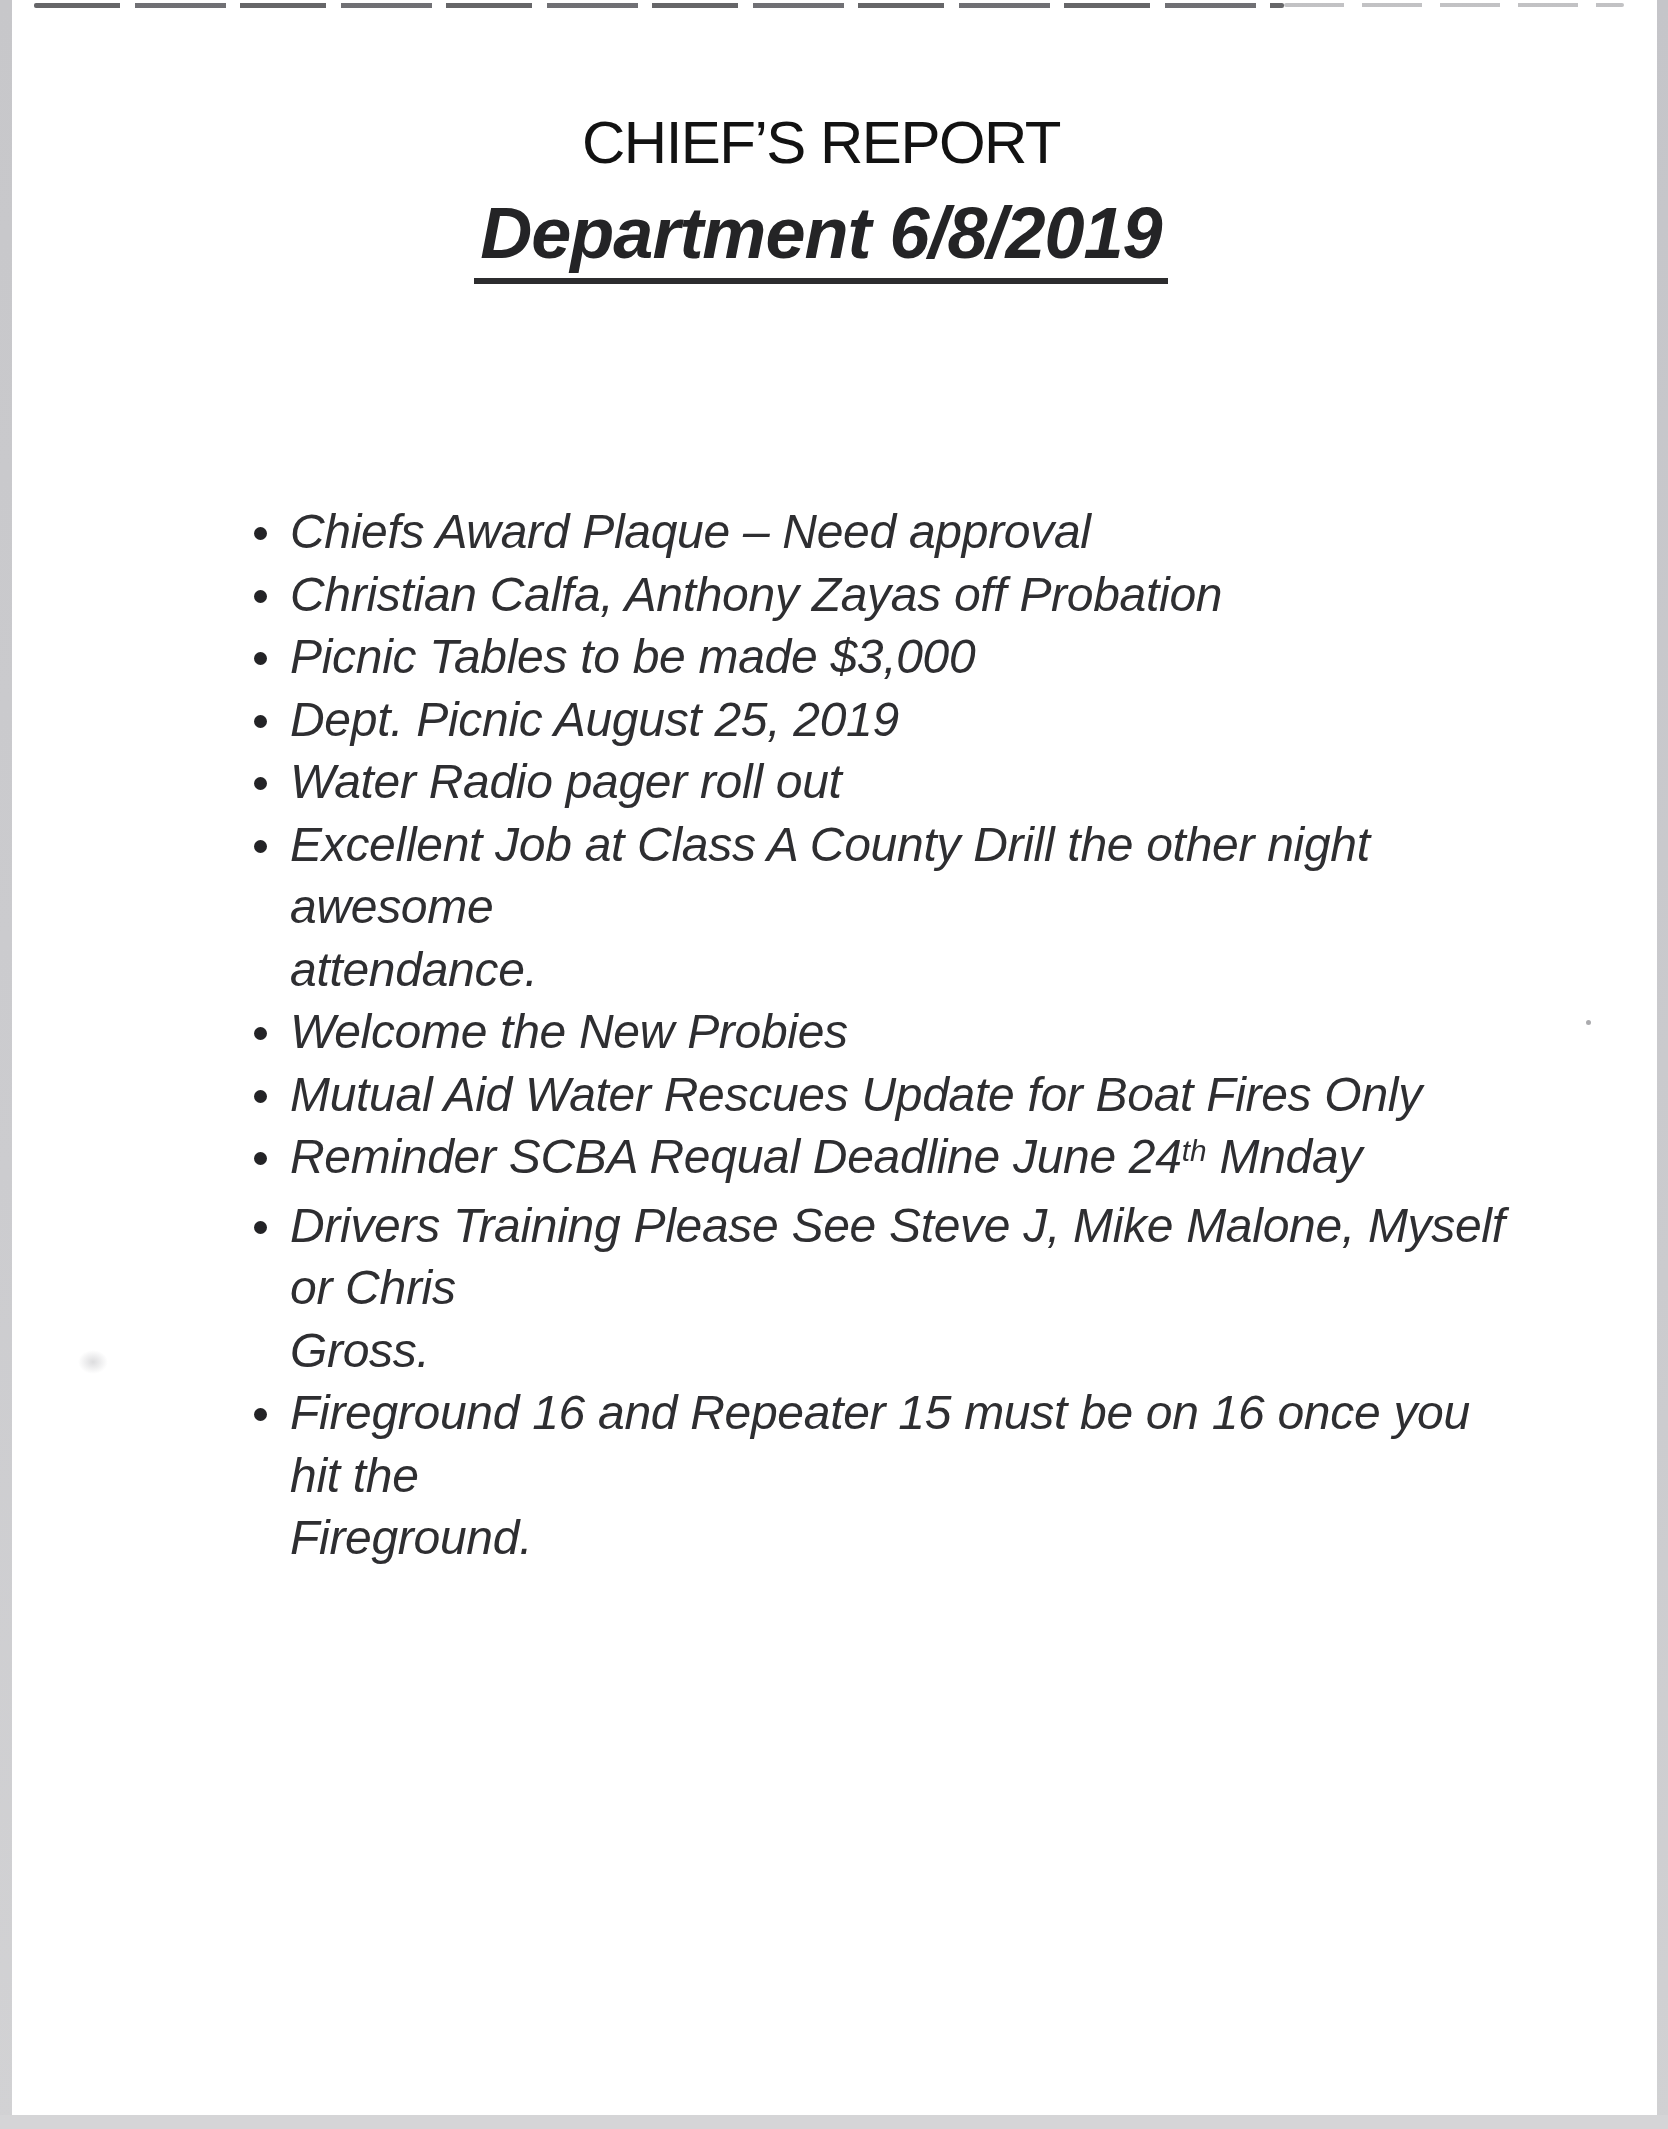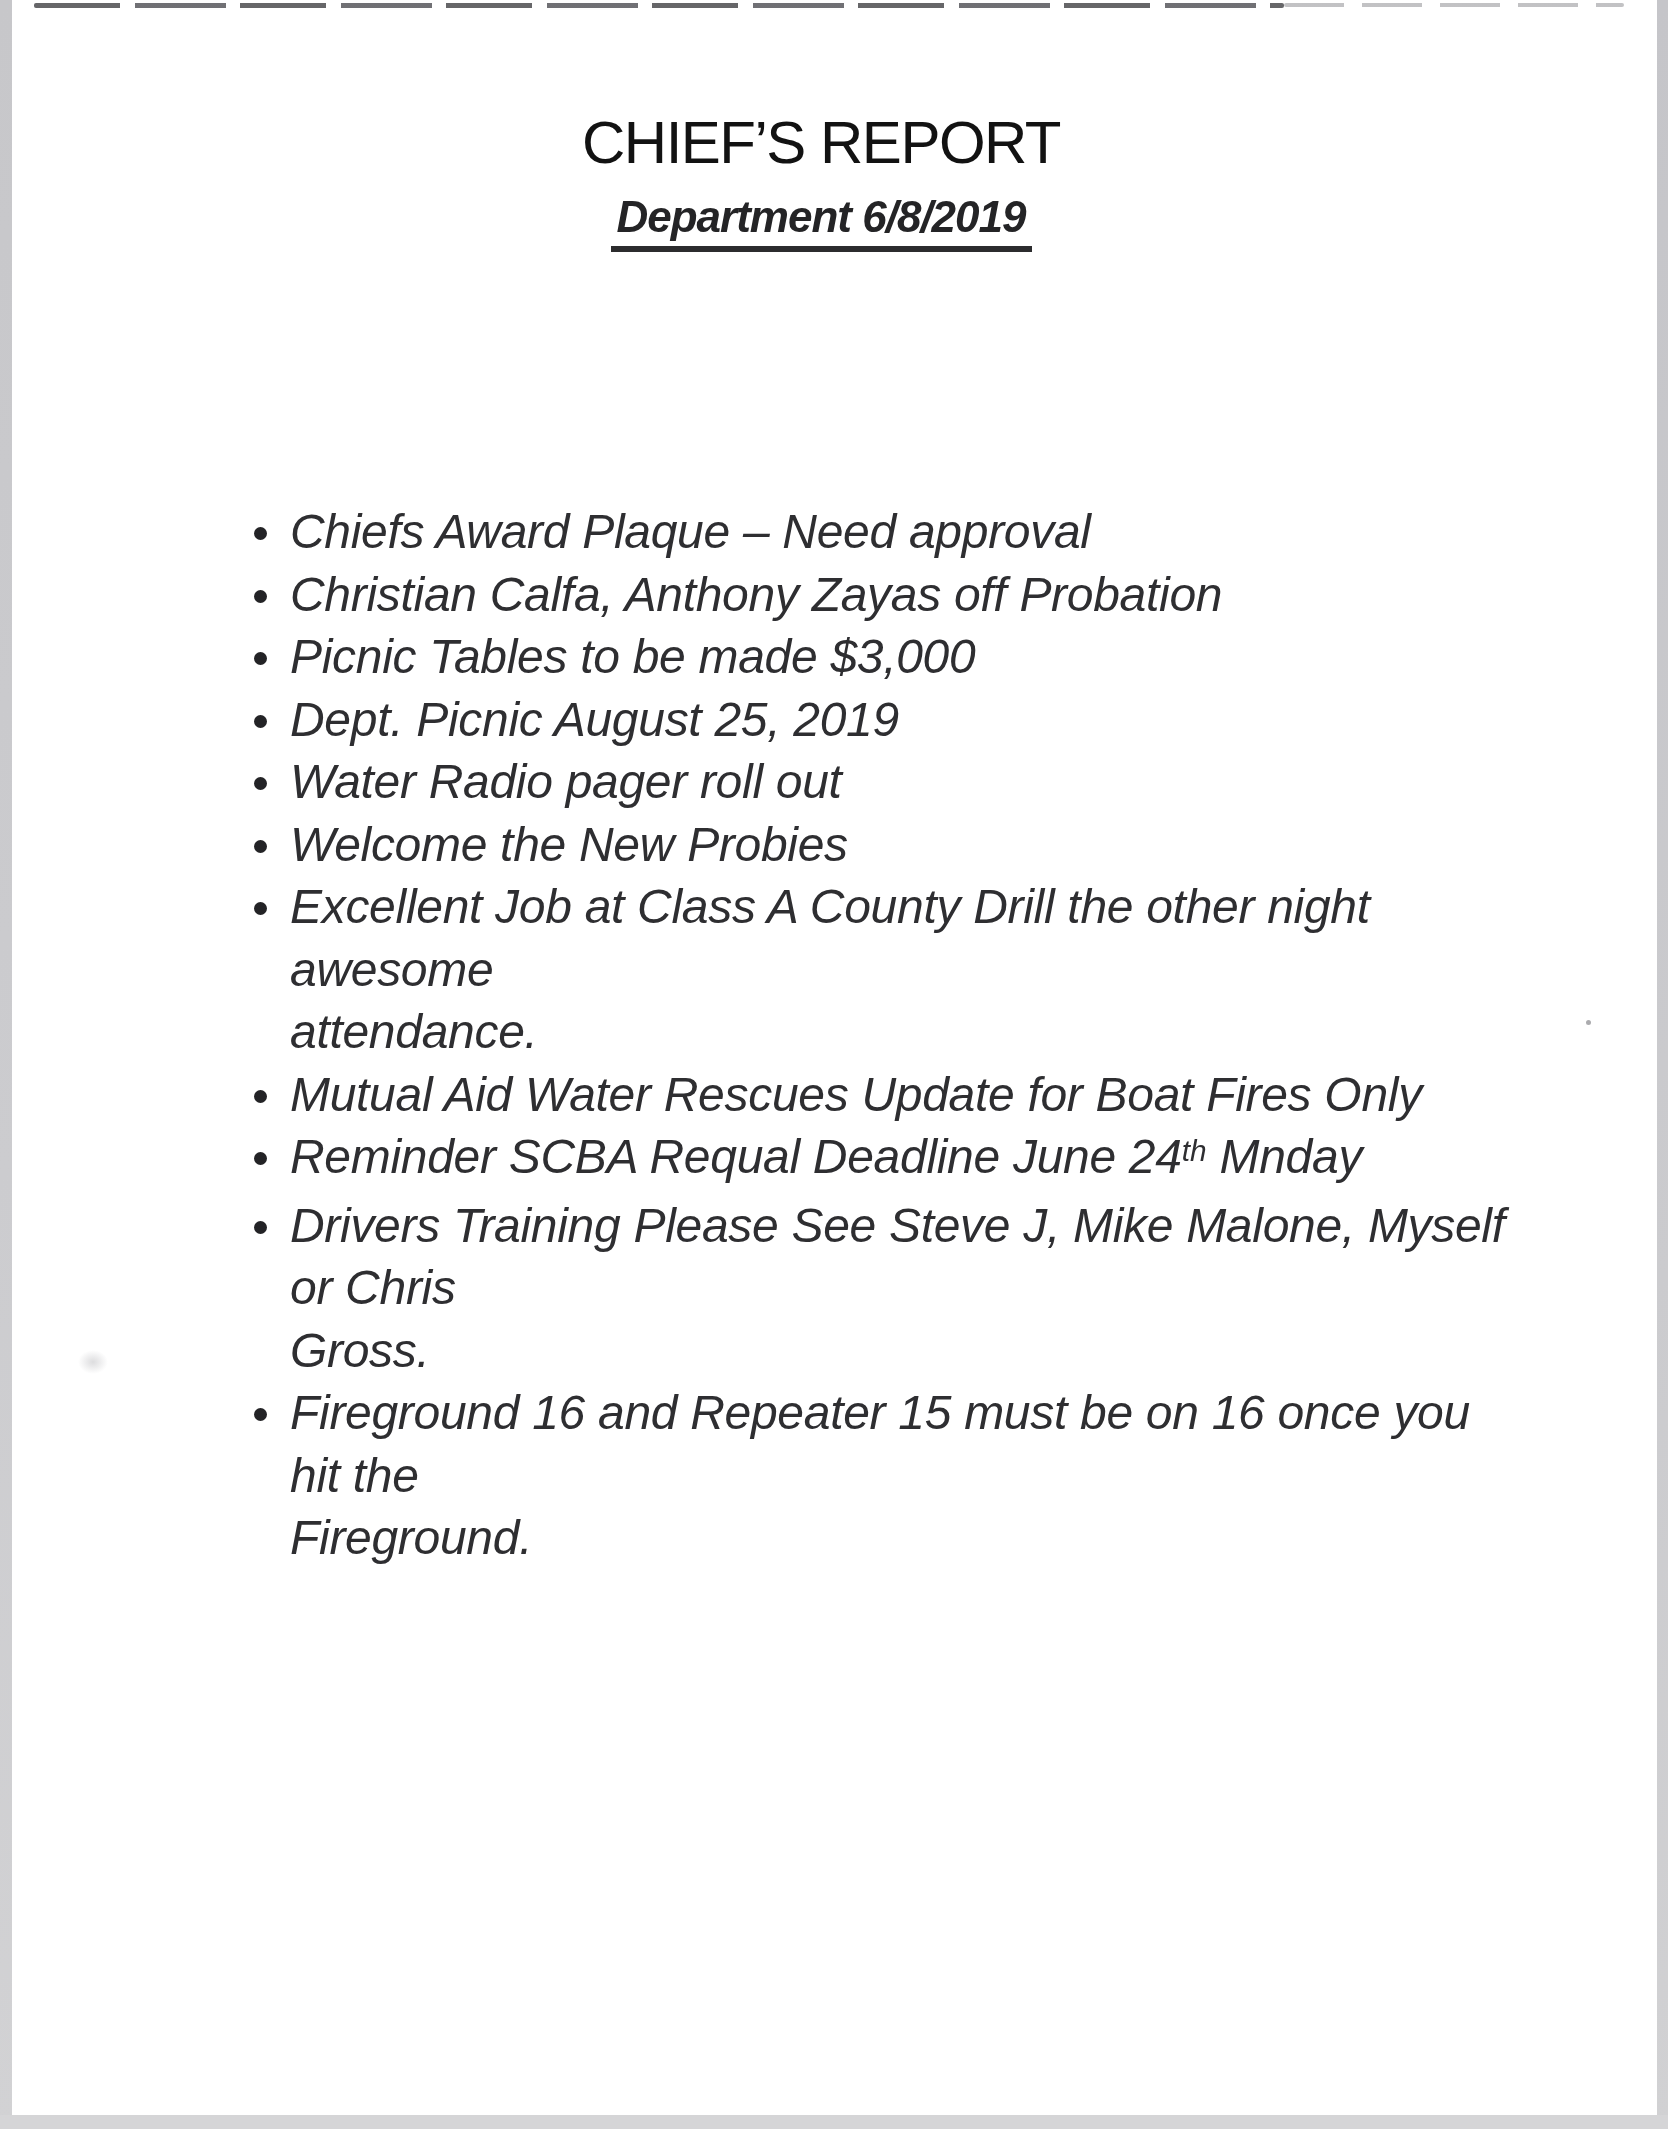--- a/index.html
+++ b/index.html
@@ -59,21 +59,21 @@
     color: #121212; font-weight: 400;
   }
   .subtitle-wrap {
     position: absolute; top: 192px; left: 0; width: 100%;
     box-sizing: border-box; padding-right: 26px;
     text-align: center;
   }
   .subtitle {
     display: inline-block;
     font-style: italic; font-weight: 700;
-    font-size: 44px; letter-spacing: -1px;
+    font-size: 72px; letter-spacing: -1px;
     color: #242426;
     border-bottom: 6px solid #2c2c2e;
     padding: 0 6px 4px 6px;
   }
 
   .bullet-list {
     position: absolute; left: 252px; top: 501px; width: 1270px;
   }
   .bullet-item {
     position: relative;
@@ -136,27 +136,27 @@
       <span class="line">Dept. Picnic August 25, 2019</span>
     </div>
 
     <div class="bullet-item">
       <span class="bullet-dot"></span>
       <span class="line">Water Radio pager roll out</span>
     </div>
 
     <div class="bullet-item">
       <span class="bullet-dot"></span>
-      <span class="line">Welcome the New Probies</span>
+      <span class="line">Excellent Job at Class A County Drill the other night awesome</span>
+      <span class="line">attendance.</span>
     </div>
 
     <div class="bullet-item">
       <span class="bullet-dot"></span>
-      <span class="line">Excellent Job at Class A County Drill the other night awesome</span>
-      <span class="line">attendance.</span>
+      <span class="line">Welcome the New Probies</span>
     </div>
 
     <div class="bullet-item">
       <span class="bullet-dot"></span>
       <span class="line">Mutual Aid Water Rescues Update for Boat Fires Only</span>
     </div>
 
     <div class="bullet-item">
       <span class="bullet-dot"></span>
       <span class="line"><span>Reminder SCBA Requal Deadline June 24</span><span class="sup">th</span><span> Mnday</span></span>

